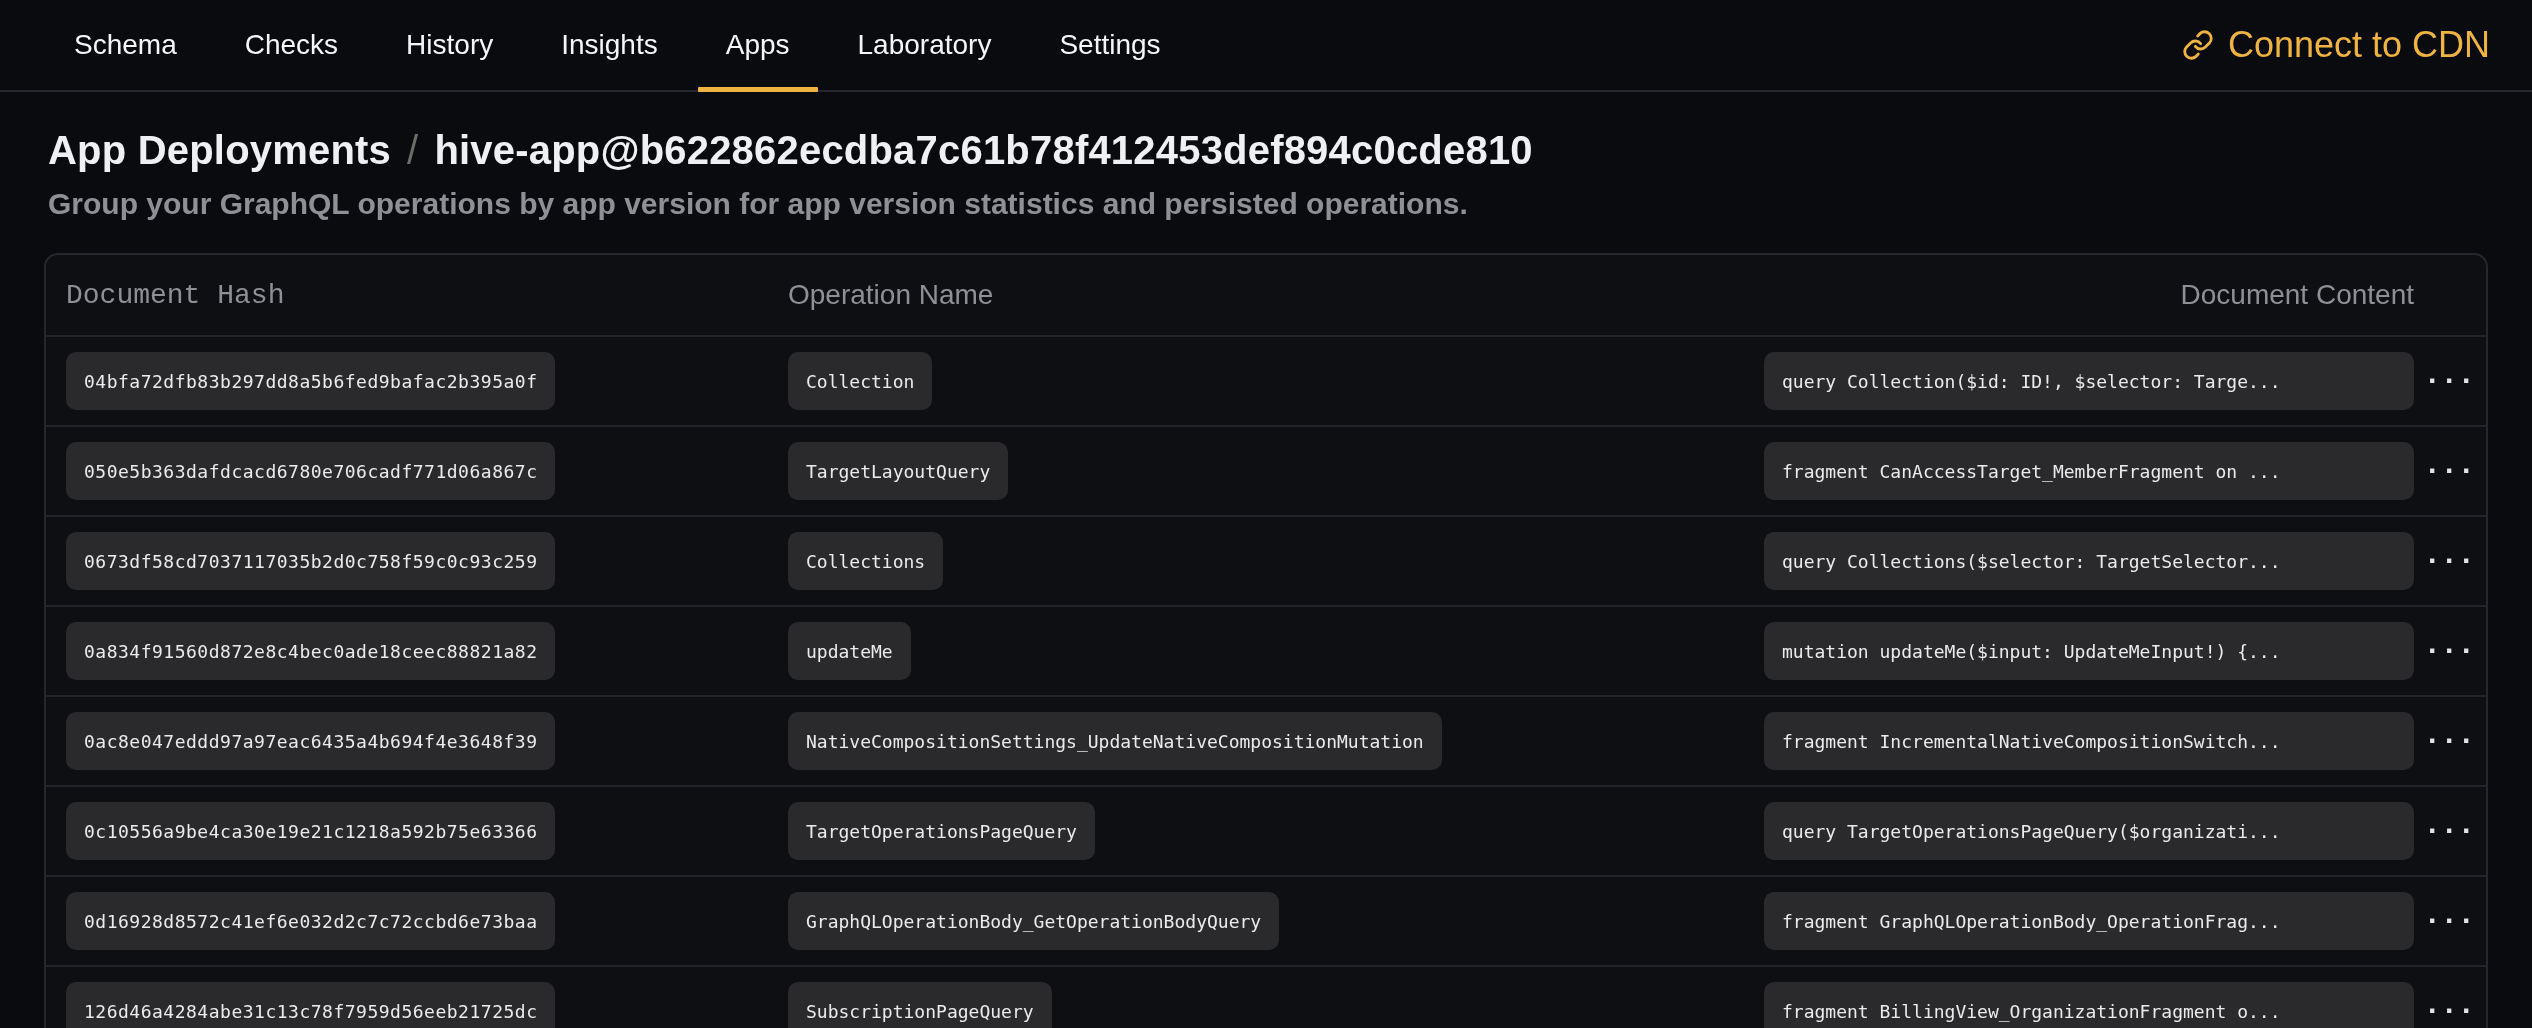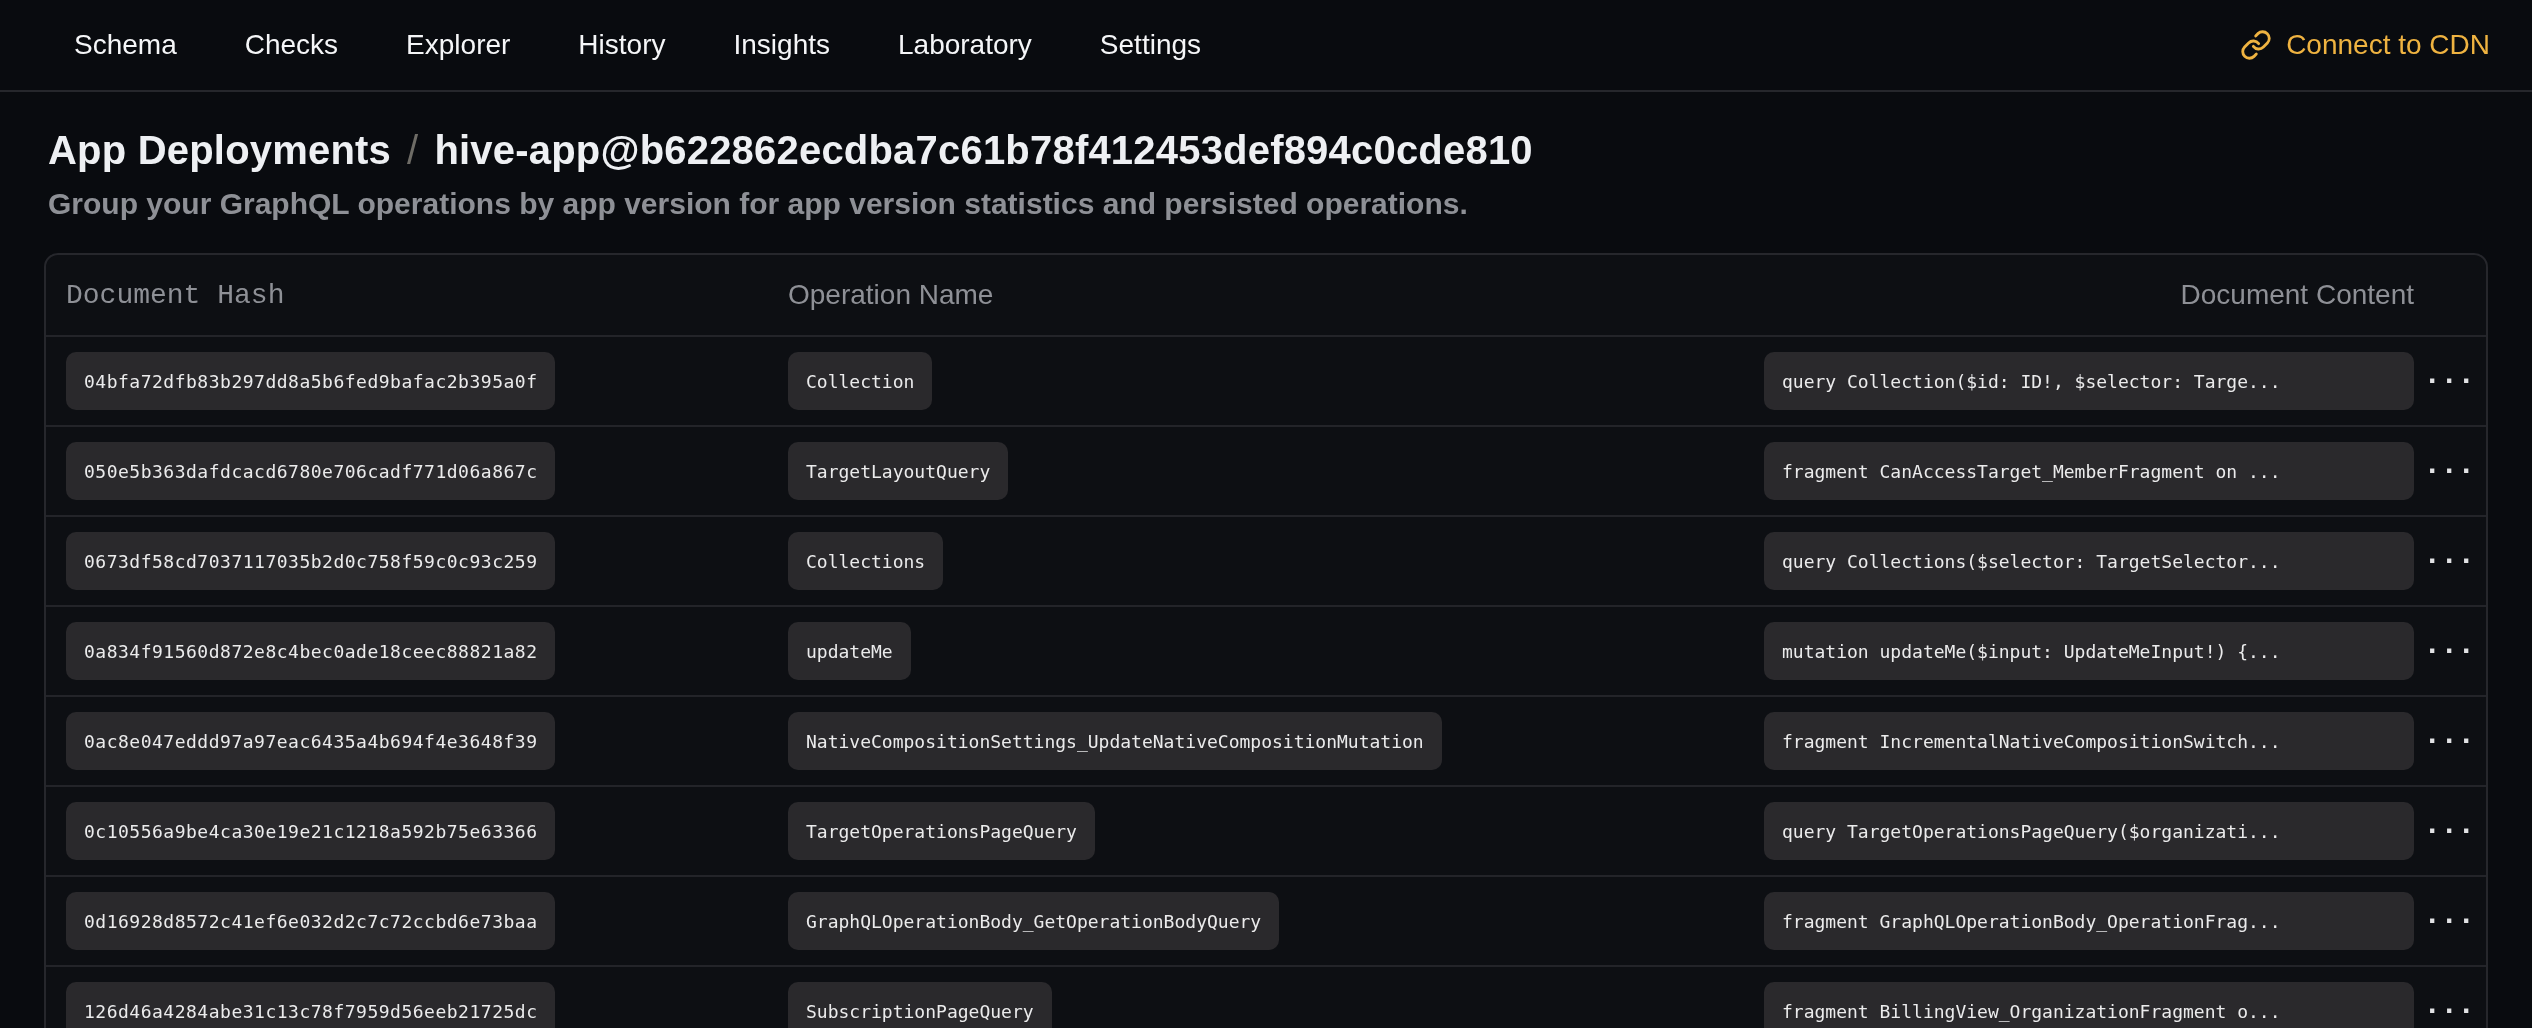--- a/index.html
+++ b/index.html
@@ -44,21 +44,21 @@
   .tab.active::after{
     content:"";
     position:absolute;left:0;right:0;bottom:-2px;
     height:5px;
     background:var(--amber);
     border-radius:1px;
   }
   .cdn-link{
     display:flex;align-items:center;gap:14px;
     color:var(--amber);
-    font-size:28px;
+    font-size:36px;
     background:none;border:none;cursor:pointer;
     text-decoration:none;
   }
   .cdn-link svg{width:32px;height:32px;stroke:var(--amber);}
   
   .main{padding:36px 44px 0 44px;}
   .page-title{
     font-size:40px;
     font-weight:600;
     letter-spacing:.2px;
@@ -130,23 +130,23 @@
     line-height:1;
   }
 </style>
 </head>
 <body>
 
 <nav class="topnav">
   <div class="nav-tabs">
       <button class="tab">Schema</button>
       <button class="tab">Checks</button>
-      <button class="tab">Explorer</button>
       <button class="tab">History</button>
       <button class="tab">Insights</button>
+      <button class="tab active">Apps</button>
       <button class="tab">Laboratory</button>
       <button class="tab">Settings</button>
     </div>
   <a class="cdn-link" href="#">
     <span style="display:flex;align-items:center;">
       <svg viewBox="0 0 24 24" fill="none" stroke-width="2.1" stroke-linecap="round" stroke-linejoin="round">
         <path d="M10 13a5 5 0 0 0 7.54.54l3-3a5 5 0 0 0-7.07-7.07l-1.72 1.71"></path>
         <path d="M14 11a5 5 0 0 0-7.54-.54l-3 3a5 5 0 0 0 7.07 7.07l1.71-1.71"></path>
       </svg>
     </span>

